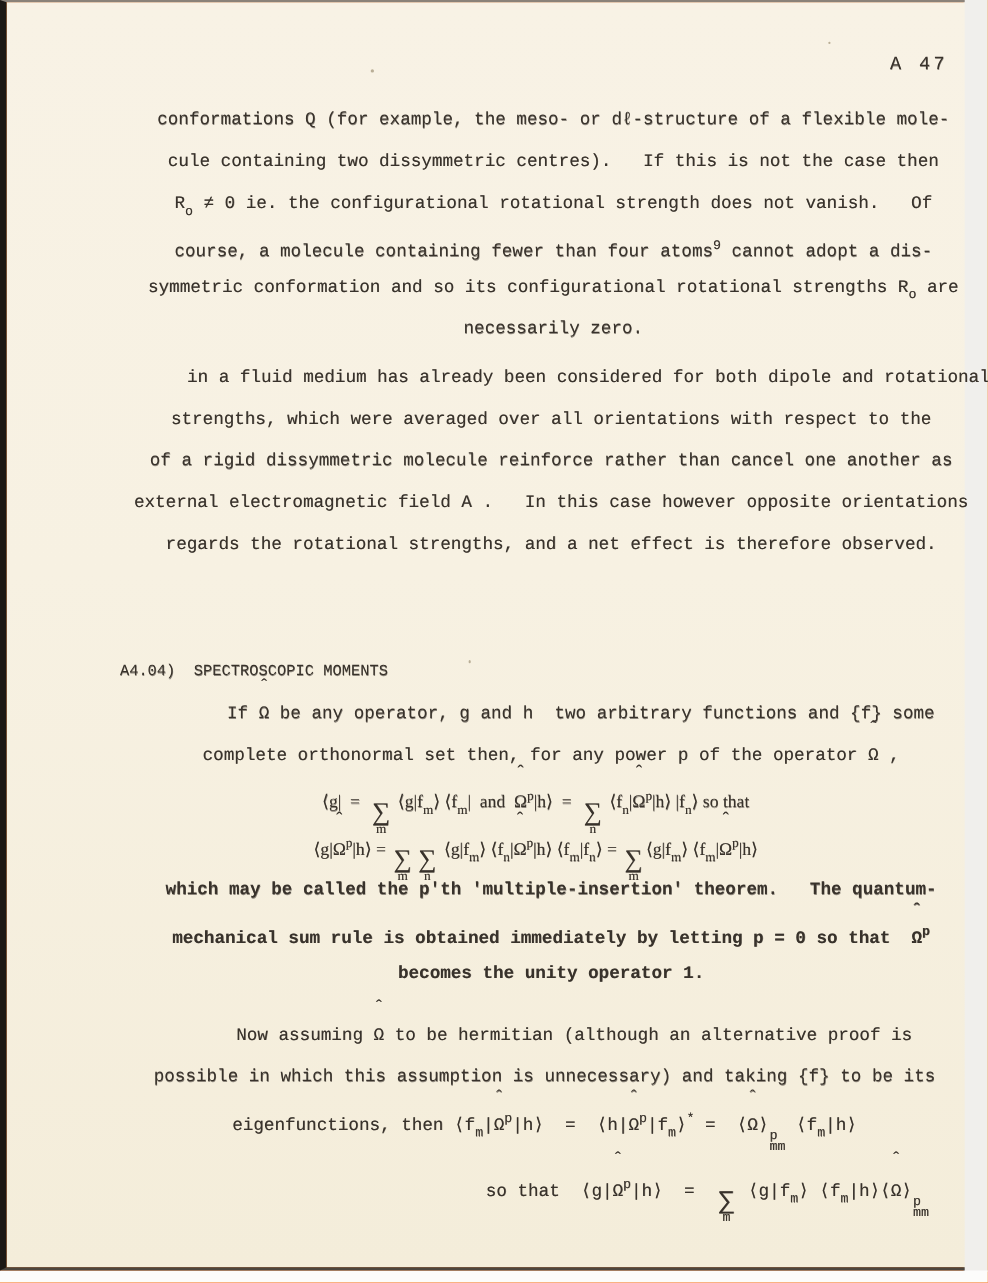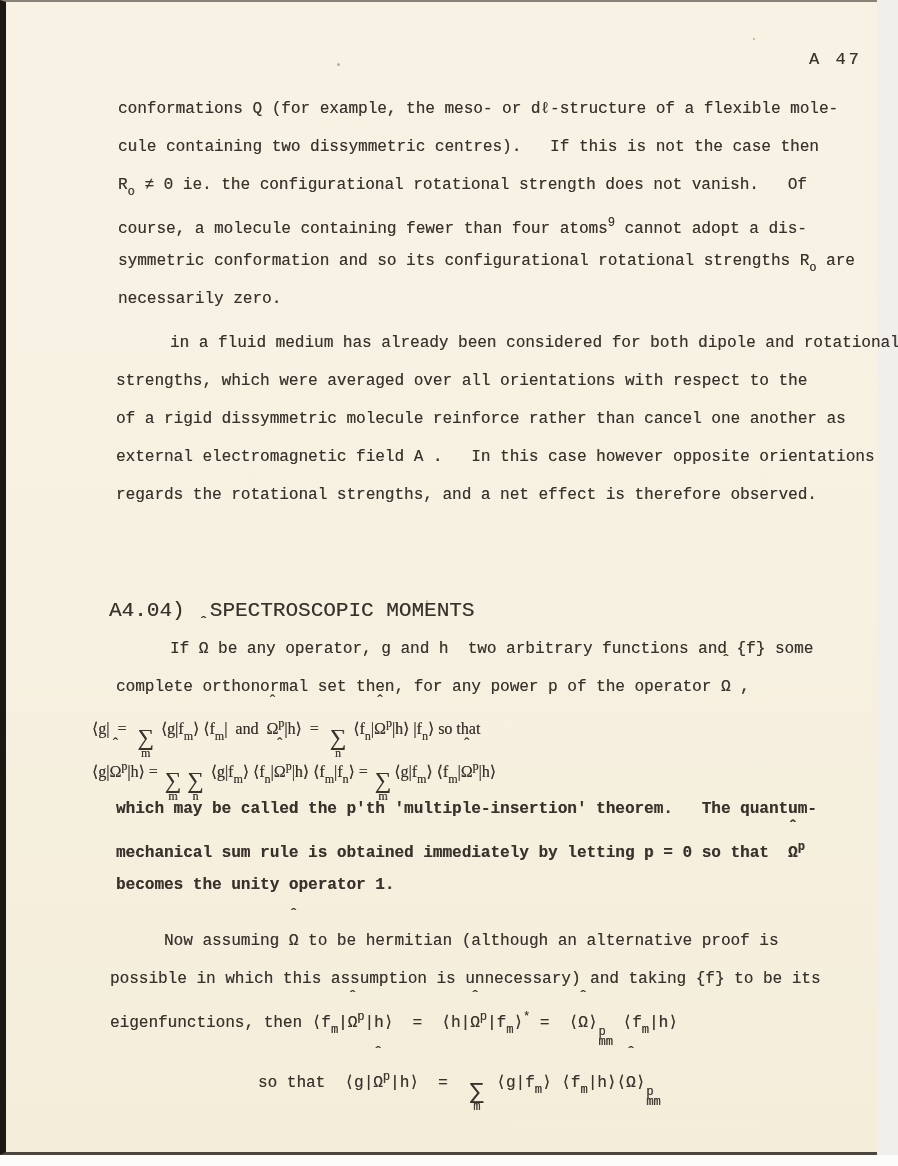--- a/index.html
+++ b/index.html
@@ -39,27 +39,27 @@
     color: var(--ink);
     font-size: 16px;
     text-shadow: 0.3px 0.3px 0 rgba(56,50,43,0.55);
   }
   .page-num {
     position: absolute; left: 803px; top: 48px;
     font-size: 17px; letter-spacing: 3px;
     white-space: pre;
   }
   .block { position: absolute; width: 770px; }
-  .line  { white-space: pre; line-height: 38px; height: 38px; }
+  .line  { white-space: pre; line-height: 38px; height: 38px; text-align: center; }
   .eq-block .line { line-height: 43px; height: 43px; font-family: Liberation Serif, serif; }
   .indent-first .line:first-child { padding-left: 54px; }
 
   #para1   { left: 112px; top: 88px;  }
   #para2   { left: 110px; top: 322px; }
-  #heading { left: 103px; top: 590px; font-size: 21px; white-space: pre; line-height: 38px; }
+  #heading { left: 103px; top: 590px; font-size: 14px; white-space: pre; line-height: 38px; }
   #para3a  { left: 110px; top: 628px; }
   #para3eq { left: 86px;  top: 700px; width: 790px; }
   #para3b  { left: 110px; top: 788px; font-weight: bold; }
   #para4a  { left: 104px; top: 920px; }
   #eqfinal { left: 252px; top: 1052px; }
   #eqfinal .line { line-height: 46px; height: 46px; }
 
   sub { font-size: 12px; vertical-align: -6px; letter-spacing: 0; }
   sup { font-size: 12px; vertical-align: 7px; }
   .sum {

